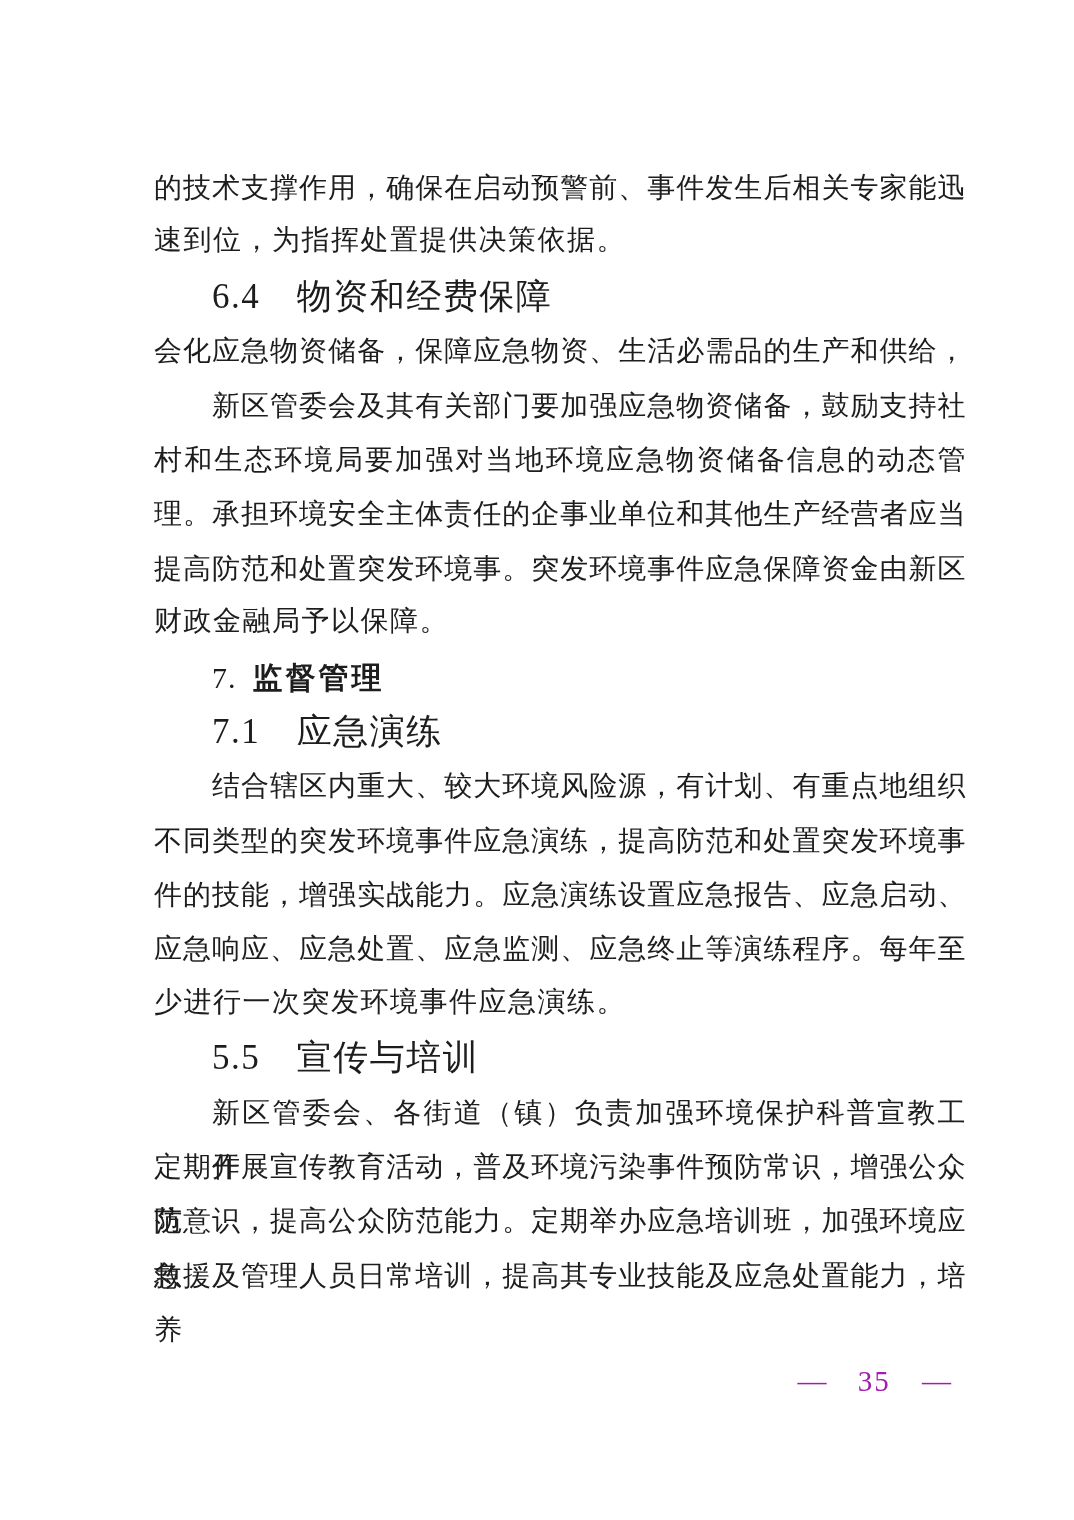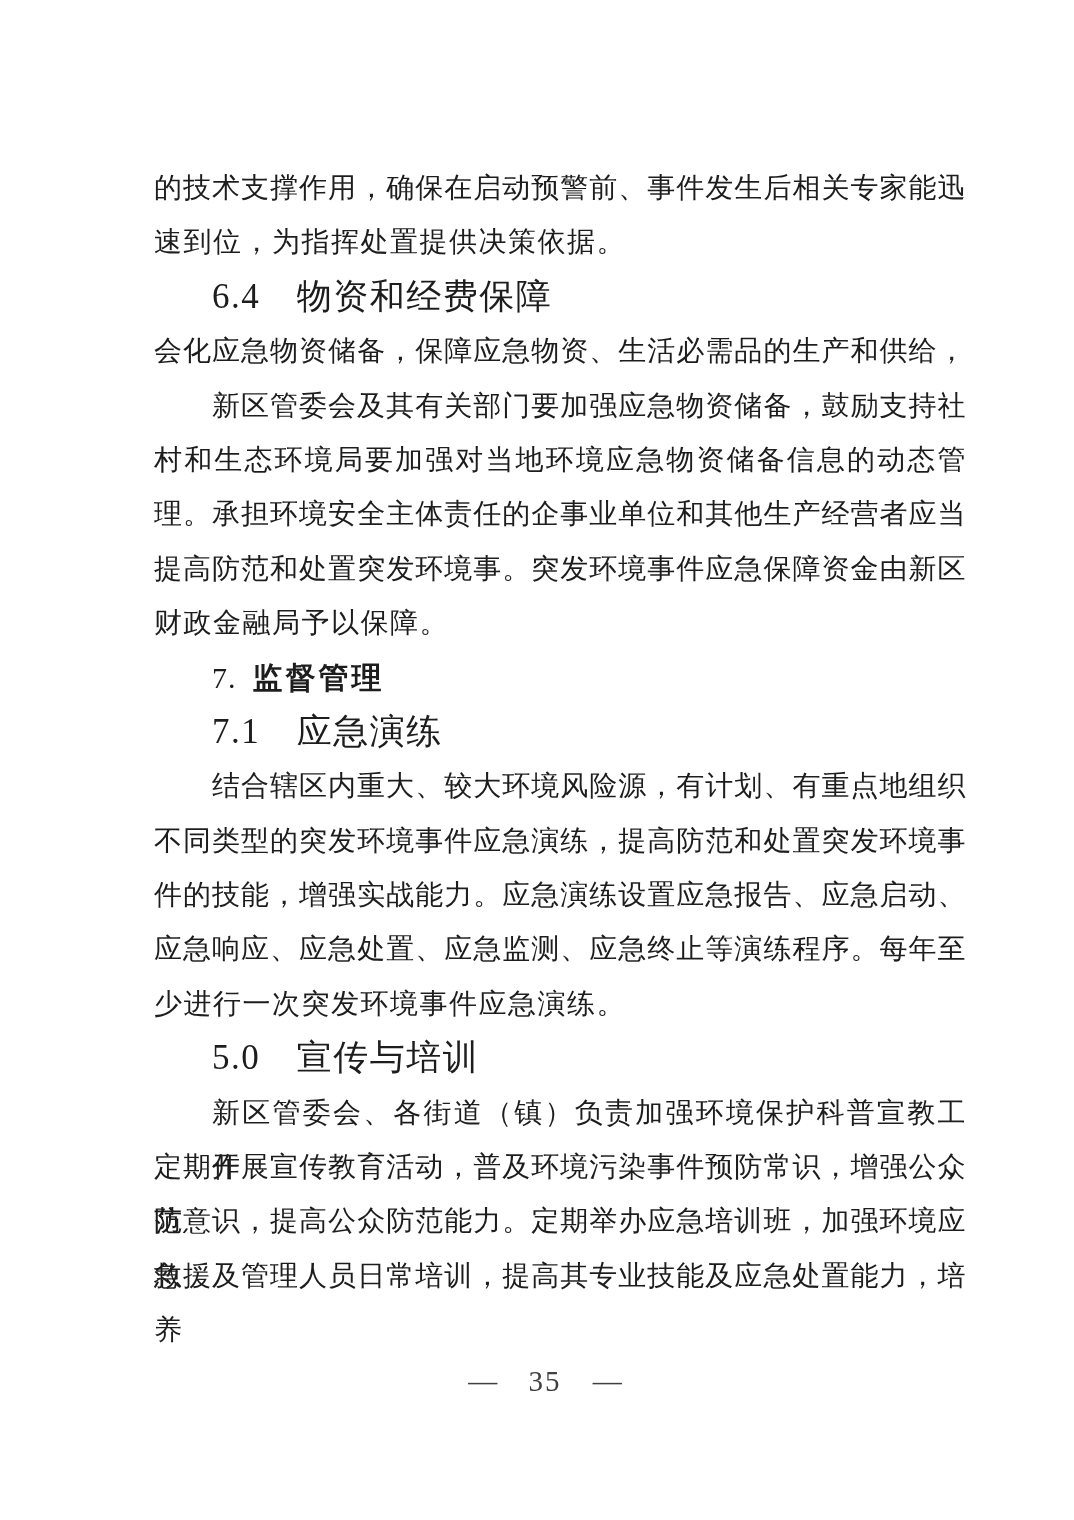--- a/index.html
+++ b/index.html
@@ -34,20 +34,21 @@
   .body-line {
     white-space: normal;
     text-align: justify;
     text-align-last: justify;
     text-justify: inter-character;
     letter-spacing: 0.5px;
   }
   .body-line.short {
     text-align-last: left;
     letter-spacing: 1.5px;
+    font-family: Liberation Mono, monospace;
   }
   .indent {
     padding-left: 58px;
   }
   .h2 {
     white-space: pre;
     font-size: 35px;
     letter-spacing: 1.5px;
   }
   .h1 {
@@ -62,23 +63,23 @@
     font-weight: bold;
     letter-spacing: 3px;
   }
   .page-footer {
     position: absolute;
     top: 1356px;
     left: 139px;
     width: 812px;
     height: 50px;
     line-height: 50px;
-    text-align: center;
+    text-align: right;
     font-size: 29px;
-    color: #404040;
+    color: #a21caf;
   }
   .page-footer .dash {
     display: inline-block;
     letter-spacing: 0;
   }
   .page-footer .num {
     display: inline-block;
     margin: 0 24px;
     letter-spacing: 2px;
   }
@@ -96,21 +97,21 @@
     <div class="blk body-line">理。承担环境安全主体责任的企事业单位和其他生产经营者应当</div>
     <div class="blk body-line">提高防范和处置突发环境事。突发环境事件应急保障资金由新区</div>
     <div class="blk body-line short">财政金融局予以保障。</div>
     <h2 class="blk h1 indent"><span class="h1-num">7.</span><span class="h1-title">监督管理</span></h2>
     <h3 class="blk h2 indent">7.1　应急演练</h3>
     <div class="blk body-line indent">结合辖区内重大、较大环境风险源，有计划、有重点地组织</div>
     <div class="blk body-line">不同类型的突发环境事件应急演练，提高防范和处置突发环境事</div>
     <div class="blk body-line">件的技能，增强实战能力。应急演练设置应急报告、应急启动、</div>
     <div class="blk body-line">应急响应、应急处置、应急监测、应急终止等演练程序。每年至</div>
     <div class="blk body-line short">少进行一次突发环境事件应急演练。</div>
-    <h3 class="blk h2 indent">5.0　宣传与培训</h3>
+    <h3 class="blk h2 indent">5.5　宣传与培训</h3>
     <div class="blk body-line indent">新区管委会、各街道（镇）负责加强环境保护科普宣教工作，</div>
     <div class="blk body-line">定期开展宣传教育活动，普及环境污染事件预防常识，增强公众防</div>
     <div class="blk body-line">范意识，提高公众防范能力。定期举办应急培训班，加强环境应急</div>
     <div class="blk body-line">救援及管理人员日常培训，提高其专业技能及应急处置能力，培养</div>
   </main>
 
 <footer class="page-footer">
   <span class="dash">—</span>
   <span class="num">35</span>
   <span class="dash">—</span>

